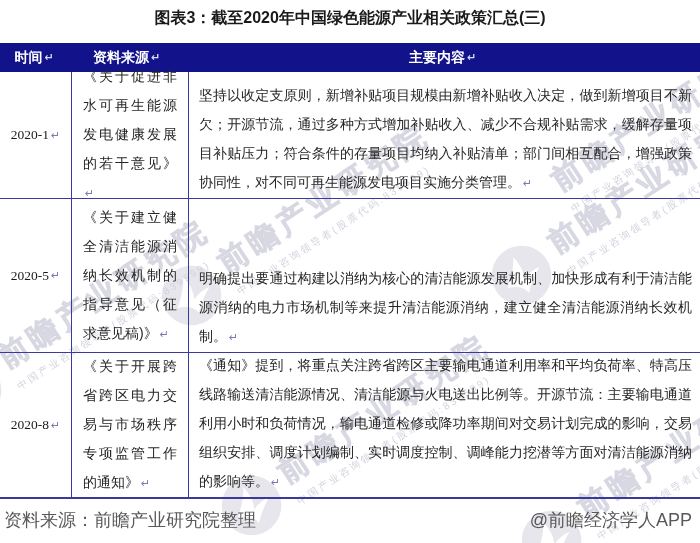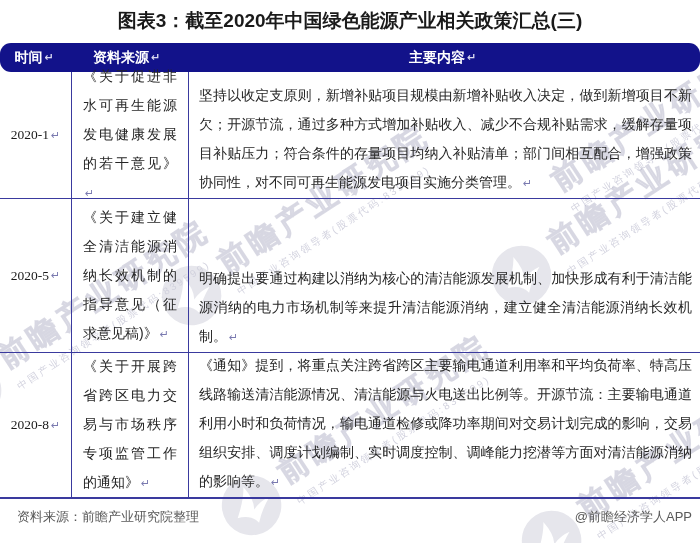--- a/index.html
+++ b/index.html
@@ -20,41 +20,40 @@
     height: 543px;
     background: #ffffff;
     overflow: hidden;
   }
   .chart-title {
     position: absolute;
     top: 8px;
     left: 0;
     width: 100%;
     text-align: center;
-    font-size: 19px;
+    font-size: 16px;
     font-weight: bold;
     color: var(--title-text);
     z-index: 2;
   }
   .policy-table {
     position: absolute;
     top: 43px;
     left: 0;
     width: 700px;
     z-index: 1;
     border-bottom: 2px solid var(--table-border);
   }
   .thead {
     display: flex;
     height: 29px;
     background: var(--header-bg);
     color: #ffffff;
     font-weight: bold;
     font-size: 14px;
-    border-radius: 11px;
   }
   .th { display: flex; align-items: center; justify-content: center; }
   .th-time { width: 68px; }
   .th-policy { width: 117px; }
   .th-content { flex: 1; }
   .trow { display: flex; background: transparent; }
   .trow + .trow { border-top: 1px solid var(--table-border); }
   .r0 { height: 126px; }
   .r1 { height: 154px; }
   .r2 { height: 145px; }
@@ -89,25 +88,25 @@
   .ret {
     font-size: 11px;
     color: #7a7ab0;
     margin-left: 2px;
     font-family: "DejaVu Sans", sans-serif;
   }
   .thead .ret { color: #d8d8f0; }
   .footer {
     position: absolute;
     top: 508px;
-    left: 17px;
+    left: 4px;
     right: 8px;
     display: flex;
     justify-content: space-between;
-    font-size: 13px;
+    font-size: 18px;
     color: var(--footer-text);
     z-index: 2;
   }
   
   .wm {
     position: absolute;
     display: flex;
     align-items: center;
     gap: 10px;
     transform: rotate(-33deg);

